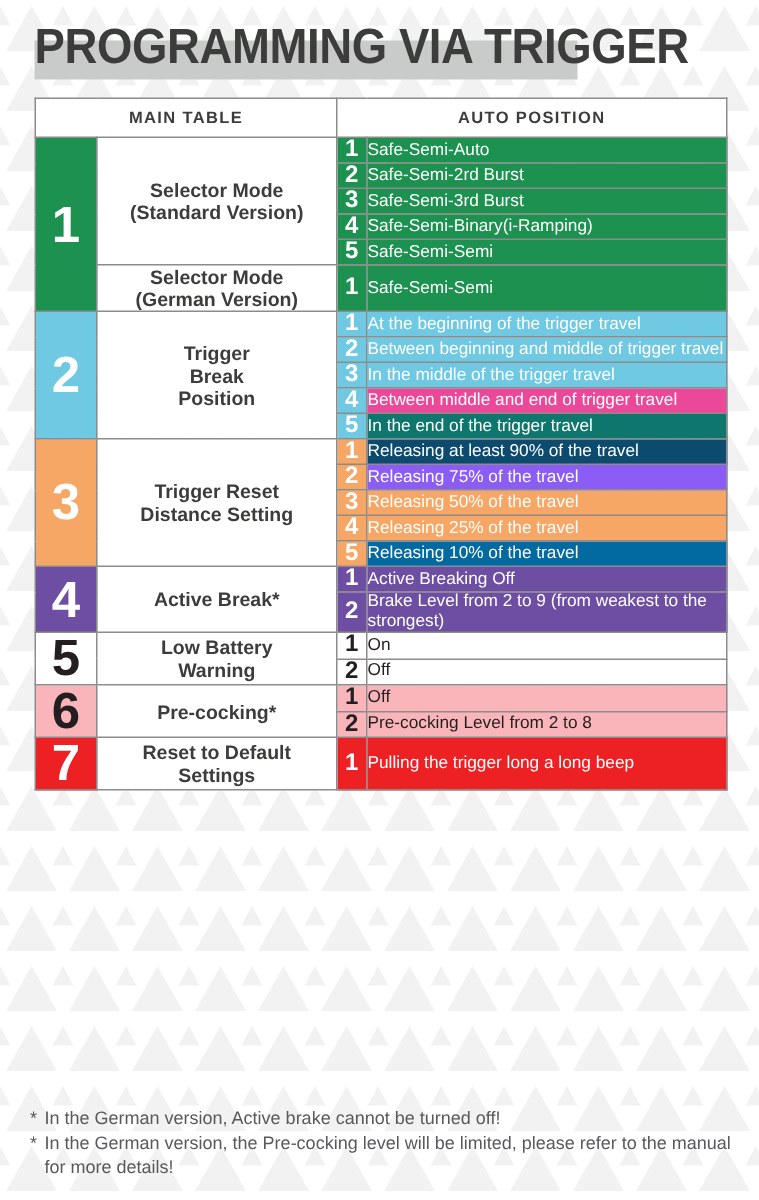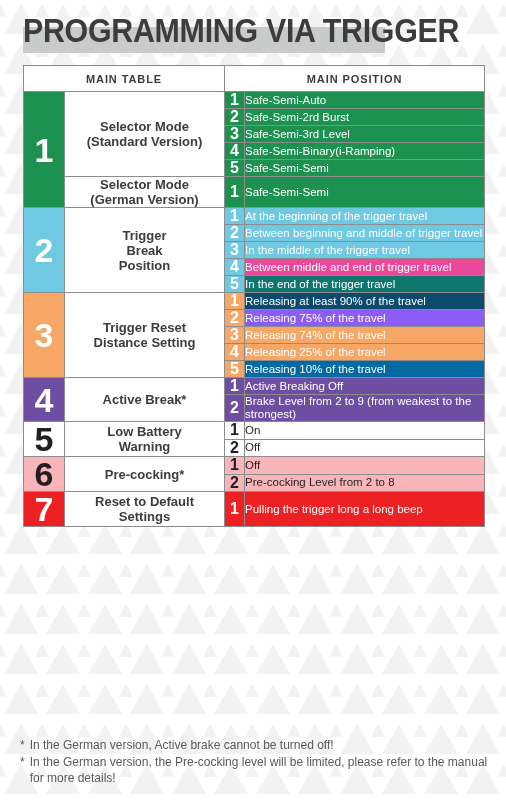--- a/index.html
+++ b/index.html
@@ -190,37 +190,37 @@
   <table id="main-table">
     <colgroup>
       <col class="c-num">
         <col class="c-label">
         <col class="c-sub">
         <col class="c-desc">
     </colgroup>
     <thead>
       <tr>
         <th class="hdr" colspan="2">MAIN TABLE</th>
-        <th class="hdr" colspan="2">MAIN POSITION</th>
+        <th class="hdr" colspan="2">AUTO POSITION</th>
       </tr>
     </thead>
     <tbody id="table-body">
         <tr>
           <td class="numcell" rowspan="6" style="background: rgb(29, 145, 80); color: rgb(255, 255, 255);"><span>1</span></td>
           <td class="labelcell" rowspan="5"><span>Selector Mode</span><br><span>(Standard Version)</span></td>
           <td class="subcell outer-top" style="background: rgb(29, 145, 80); color: rgb(255, 255, 255);">1</td>
           <td class="desccell outer-right outer-top" style="background: rgb(29, 145, 80); color: rgb(255, 255, 255);">Safe-Semi-Auto</td>
         </tr>
         <tr>
           <td class="subcell" style="background: rgb(29, 145, 80); color: rgb(255, 255, 255);">2</td>
           <td class="desccell outer-right" style="background: rgb(29, 145, 80); color: rgb(255, 255, 255);">Safe-Semi-2rd Burst</td>
         </tr>
         <tr>
           <td class="subcell" style="background: rgb(29, 145, 80); color: rgb(255, 255, 255);">3</td>
-          <td class="desccell outer-right" style="background: rgb(29, 145, 80); color: rgb(255, 255, 255);">Safe-Semi-3rd Level</td>
+          <td class="desccell outer-right" style="background: rgb(29, 145, 80); color: rgb(255, 255, 255);">Safe-Semi-3rd Burst</td>
         </tr>
         <tr>
           <td class="subcell" style="background: rgb(29, 145, 80); color: rgb(255, 255, 255);">4</td>
           <td class="desccell outer-right" style="background: rgb(29, 145, 80); color: rgb(255, 255, 255);">Safe-Semi-Binary(i-Ramping)</td>
         </tr>
         <tr>
           <td class="subcell" style="background: rgb(29, 145, 80); color: rgb(255, 255, 255);">5</td>
           <td class="desccell outer-right" style="background: rgb(29, 145, 80); color: rgb(255, 255, 255);">Safe-Semi-Semi</td>
         </tr>
         <tr>
@@ -255,21 +255,21 @@
           <td class="labelcell" rowspan="5"><span>Trigger Reset</span><br><span>Distance Setting</span></td>
           <td class="subcell outer-top" style="background: rgb(246, 167, 101); color: rgb(255, 255, 255);">1</td>
           <td class="desccell outer-right outer-top" style="background: #0c4a6e; color: rgb(255, 255, 255);">Releasing at least 90% of the travel</td>
         </tr>
         <tr>
           <td class="subcell" style="background: rgb(246, 167, 101); color: rgb(255, 255, 255);">2</td>
           <td class="desccell outer-right" style="background: #8b5cf6; color: rgb(255, 255, 255); margin-left: 24px;">Releasing 75% of the travel</td>
         </tr>
         <tr>
           <td class="subcell" style="background: rgb(246, 167, 101); color: rgb(255, 255, 255);">3</td>
-          <td class="desccell outer-right" style="background: rgb(246, 167, 101); color: rgb(255, 255, 255);">Releasing 74% of the travel</td>
+          <td class="desccell outer-right" style="background: rgb(246, 167, 101); color: rgb(255, 255, 255);">Releasing 50% of the travel</td>
         </tr>
         <tr>
           <td class="subcell" style="background: rgb(246, 167, 101); color: rgb(255, 255, 255);">4</td>
           <td class="desccell outer-right" style="background: rgb(246, 167, 101); color: rgb(255, 255, 255);">Releasing 25% of the travel</td>
         </tr>
         <tr>
           <td class="subcell outer-bottom" style="background: rgb(246, 167, 101); color: rgb(255, 255, 255);">5</td>
           <td class="desccell outer-right outer-bottom" style="background: #0369a1; color: rgb(255, 255, 255); margin-left: 32px;">Releasing 10% of the travel</td>
         </tr>
         <tr>

